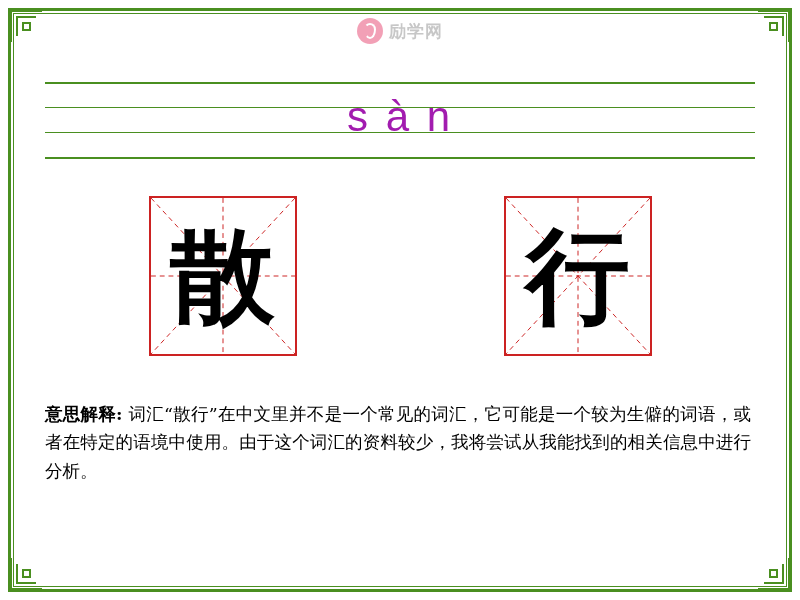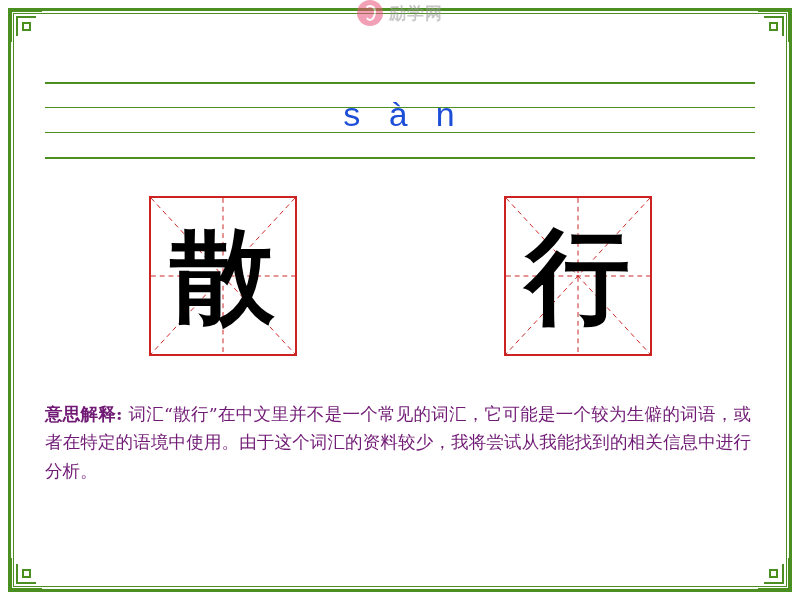--- a/index.html
+++ b/index.html
@@ -65,21 +65,21 @@
   .corner-bl .c2 { left: 6px; bottom: 6px; width: 20px; height: 20px; border-right: none; border-top: none; }
   .corner-bl .c3 { left: 12px; bottom: 12px; width: 9px; height: 9px; }
   .corner-br .c1 { right: 0; bottom: 0; width: 32px; height: 32px; border-left: none; border-top: none; }
   .corner-br .c2 { right: 6px; bottom: 6px; width: 20px; height: 20px; border-left: none; border-top: none; }
   .corner-br .c3 { right: 12px; bottom: 12px; width: 9px; height: 9px; }
 
   
   .logo {
     position: absolute;
     left: 50%;
-    top: 0;
+    top: 18px;
     transform: translateX(-50%);
     display: flex;
     align-items: center;
     gap: 6px;
     opacity: 0.55;
   }
   .logo-mark {
     width: 26px;
     height: 26px;
     border-radius: 50%;
@@ -134,23 +134,23 @@
     top: 0;
     width: 100%;
     height: 78px;
     display: flex;
   }
   .pinyin-cell {
     flex: 1;
     display: flex;
     align-items: center;
     justify-content: center;
-    font-family: Liberation Mono, monospace;
-    font-size: 34px;
-    color: #1d4ed8;
+    font-family: Liberation Sans, sans-serif;
+    font-size: 42px;
+    color: #a21caf;
     letter-spacing: 3px;
     padding-bottom: 8px;
     box-sizing: border-box;
   }
 
   
   .char-row {
     position: absolute;
     left: 45px;
     top: 196px;
@@ -197,21 +197,21 @@
 
   
   .explain {
     position: absolute;
     left: 45px;
     top: 400px;
     width: 706px;
     font-family: "DejaVu Serif", serif;
     font-size: 17.5px;
     line-height: 1.62;
-    color: #701a75;
+    color: #000000;
     text-align: justify;
   }
   .explain .label {
     font-weight: bold;
   }
 </style>
 </head>
 <body>
 
 <div class="page">

